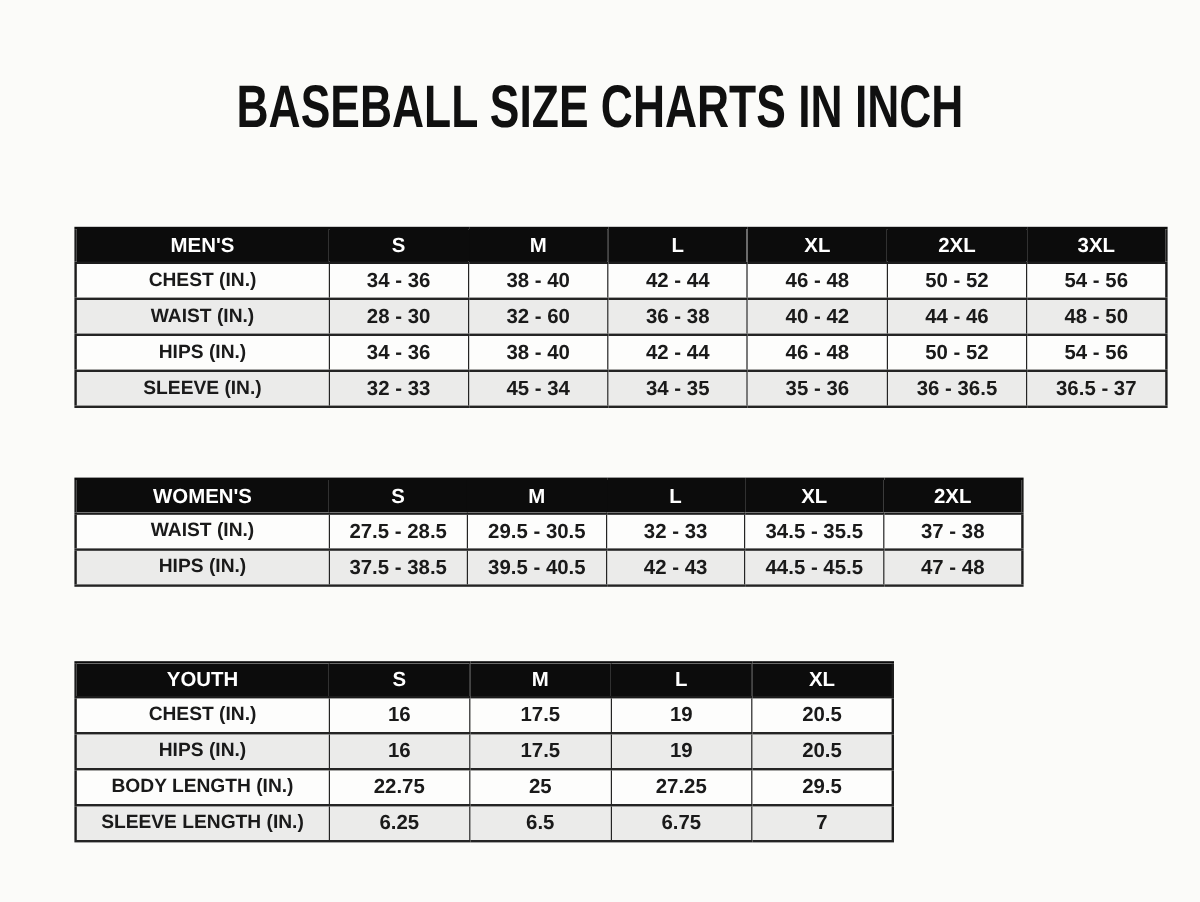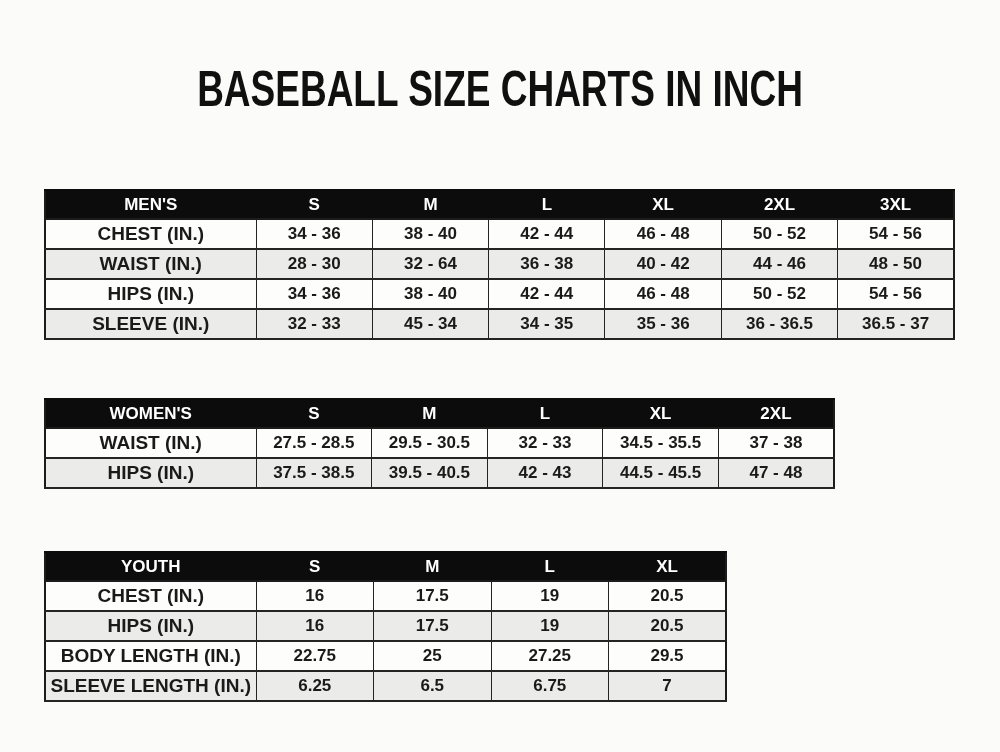--- a/index.html
+++ b/index.html
@@ -31,21 +31,21 @@
     line-height: 52px;
     font-weight: bold;
     color: #101010;
     transform: scaleX(0.74);
     transform-origin: 50% 50%;
     white-space: nowrap;
     letter-spacing: 0px;
   }
   table.size-table {
     position: absolute;
-    left: 44px;
+    left: 62px;
     border-collapse: collapse;
     table-layout: fixed;
     background: #fdfdfc;
     border: 2px solid #1c1c1c;
   }
   table.t0 { top: 189px; width: 911px; }
   table.t1 { top: 398px; width: 791px; }
   table.t2 { top: 551px; width: 683px; padding-left: 44px; }
 
   .size-table th, .size-table td {
@@ -64,21 +64,21 @@
   .size-table thead th {
     background: #0c0c0c;
     color: #ffffff;
     font-size: 17px;
     height: 27px;
     border-color: #0c0c0c;
     border-bottom-color: #1c1c1c;
   }
   .size-table tbody tr:nth-child(odd)  { background: #fdfdfc; }
   .size-table tbody tr:nth-child(even) { background: #ebebea; }
-  .size-table td.row-label { font-size: 19px; }
+  .size-table td.row-label { font-size: 16px; }
   col.label-col { width: 211px; }
 </style>
 </head>
 <body>
 
 <div class="page">
 
   <h1 class="page-title">BASEBALL SIZE CHARTS IN INCH</h1>
 
   <table class="size-table t0">
@@ -108,21 +108,21 @@
           <td>34 - 36</td>
           <td>38 - 40</td>
           <td>42 - 44</td>
           <td>46 - 48</td>
           <td>50 - 52</td>
           <td>54 - 56</td>
         </tr>
         <tr>
           <td class="row-label">WAIST (IN.)</td>
           <td>28 - 30</td>
-          <td>32 - 64</td>
+          <td>32 - 60</td>
           <td>36 - 38</td>
           <td>40 - 42</td>
           <td>44 - 46</td>
           <td>48 - 50</td>
         </tr>
         <tr>
           <td class="row-label">HIPS (IN.)</td>
           <td>34 - 36</td>
           <td>38 - 40</td>
           <td>42 - 44</td>

